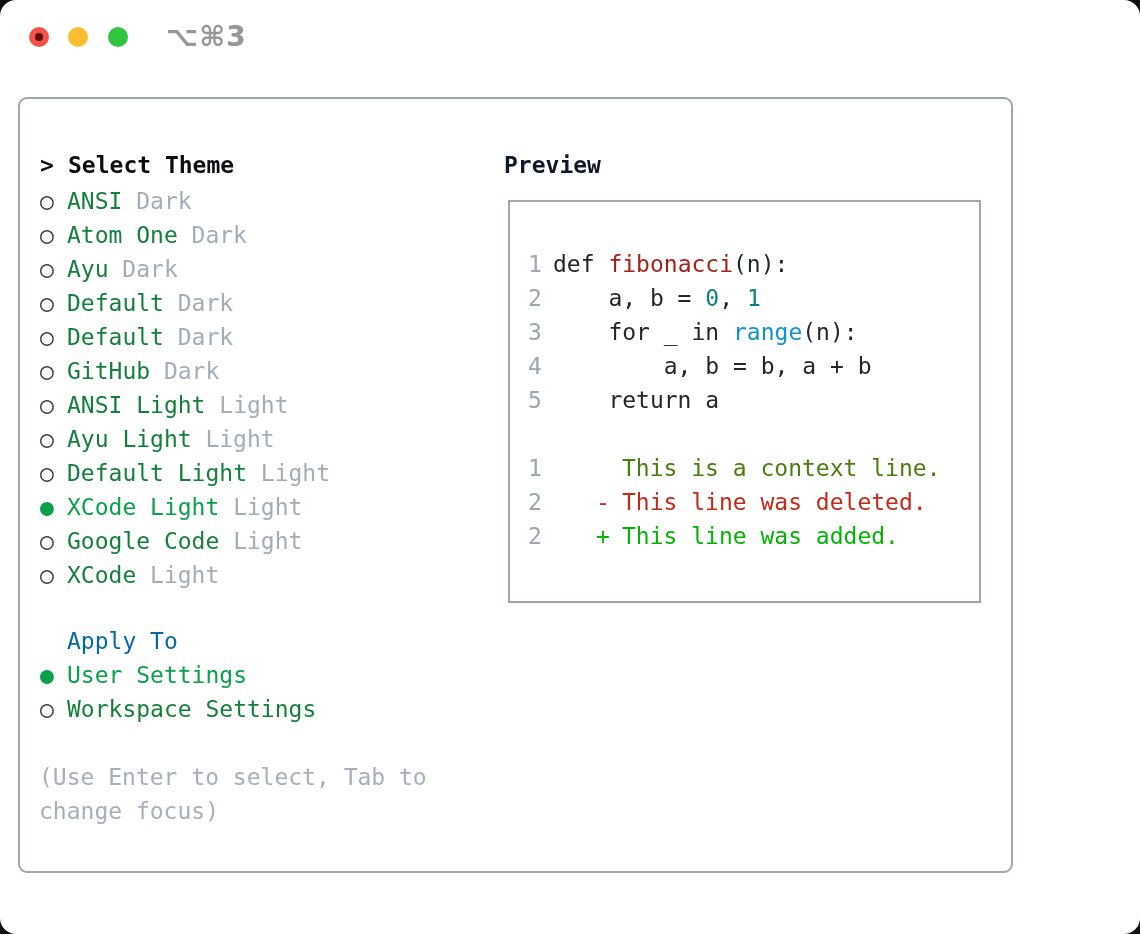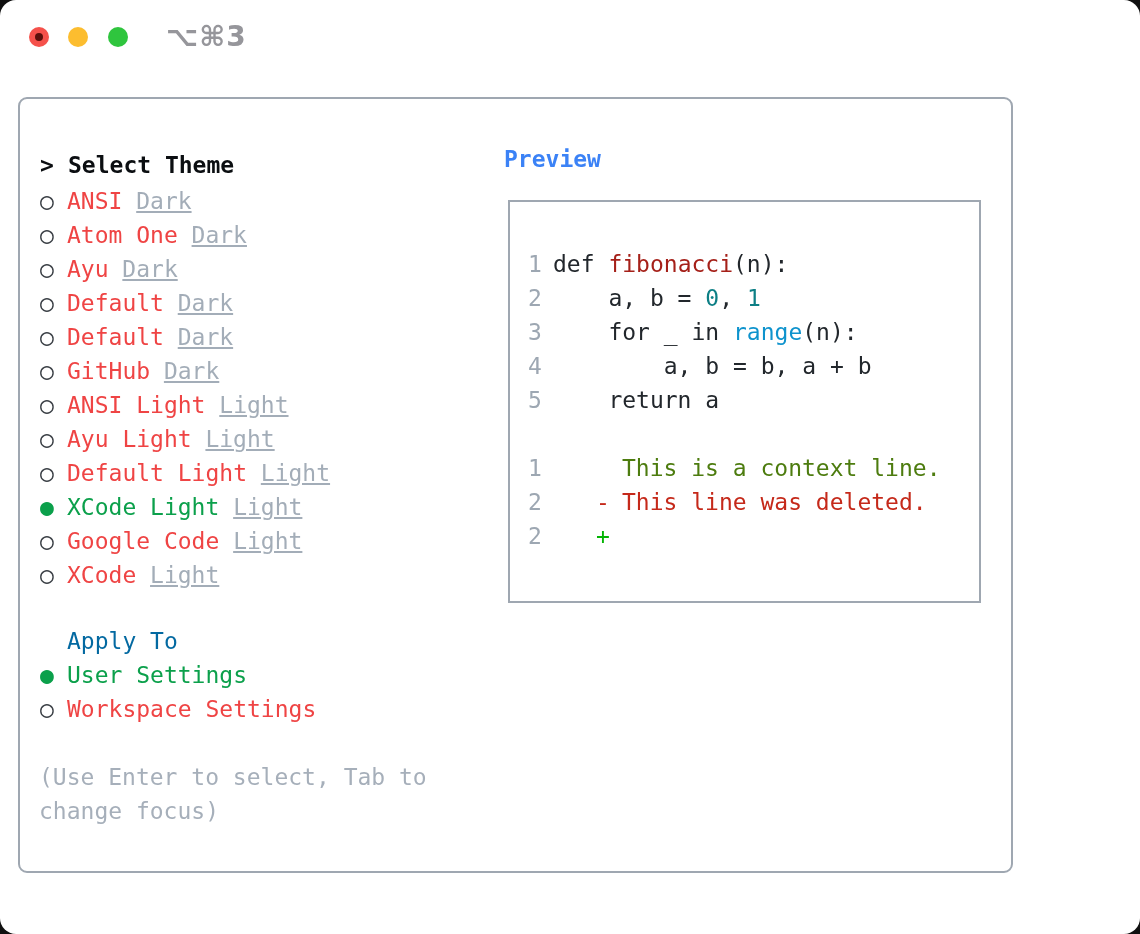--- a/index.html
+++ b/index.html
@@ -25,28 +25,28 @@
     position:absolute;left:18px;top:97px;width:991px;height:772px;
     background:#fff;border:2px solid #9fa7b1;border-radius:9px;
     font-size:23px;line-height:34px;color:#2b3036;
   }
   .abs{position:absolute;}
   
   .prompt{left:20px;top:49px;font-weight:bold;color:#0b0e11;display:flex;}
   .prompt .marker{width:14px;margin-right:14px;}
   .menu-item{display:flex;left:20px;white-space:pre;}
   .menu-item .marker{width:14px;margin-right:13px;color:#3c4147;}
-  .menu-item .name{color:#ef4444;}
-  .menu-item .variant{color:#a3adb8;margin-left:13.8px;text-decoration:underline;}
+  .menu-item .name{color:#15803d;}
+  .menu-item .variant{color:#a3adb8;margin-left:13.8px;}
   .menu-item.selected .marker{color:#0ba04b;}
   .menu-item.selected .name{color:#0ba04b;}
   .apply-label{left:47px;top:525px;color:#0369a1;}
   .hint{left:19px;top:661px;width:440px;color:#a6afba;white-space:normal;}
   
-  .preview-label{left:484px;top:43px;font-weight:bold;color:#3b82f6;}
+  .preview-label{left:484px;top:49px;font-weight:bold;color:#0f172a;}
   .preview-box{
     position:absolute;left:488px;top:101px;width:473px;height:403px;
     border:2px solid #9fa7b1;background:#fff;
     padding:45px 0 0 18px;box-sizing:border-box;overflow:hidden;
   }
   .crow{display:flex;white-space:pre;line-height:34px;}
   .ln{width:14px;color:#9da7b2;flex:none;}
   .code-content{margin-left:11px;color:#22272c;}
   .tok-title{color:#a52019;text-align:right;}
   .tok-num{color:#0d7f85;}
@@ -183,17 +183,18 @@
         <span class="diff-text">This is a context line.</span>
       </div>
       <div class="crow diff-deleted">
         <span class="ln">2</span>
         <span class="diff-marker">-</span>
         <span class="diff-text">This line was deleted.</span>
       </div>
       <div class="crow diff-added">
         <span class="ln">2</span>
         <span class="diff-marker">+</span>
+        <span class="diff-text">This line was added.</span>
       </div>
 
     </div>
   </div>
 </div>
 
 </body></html>

